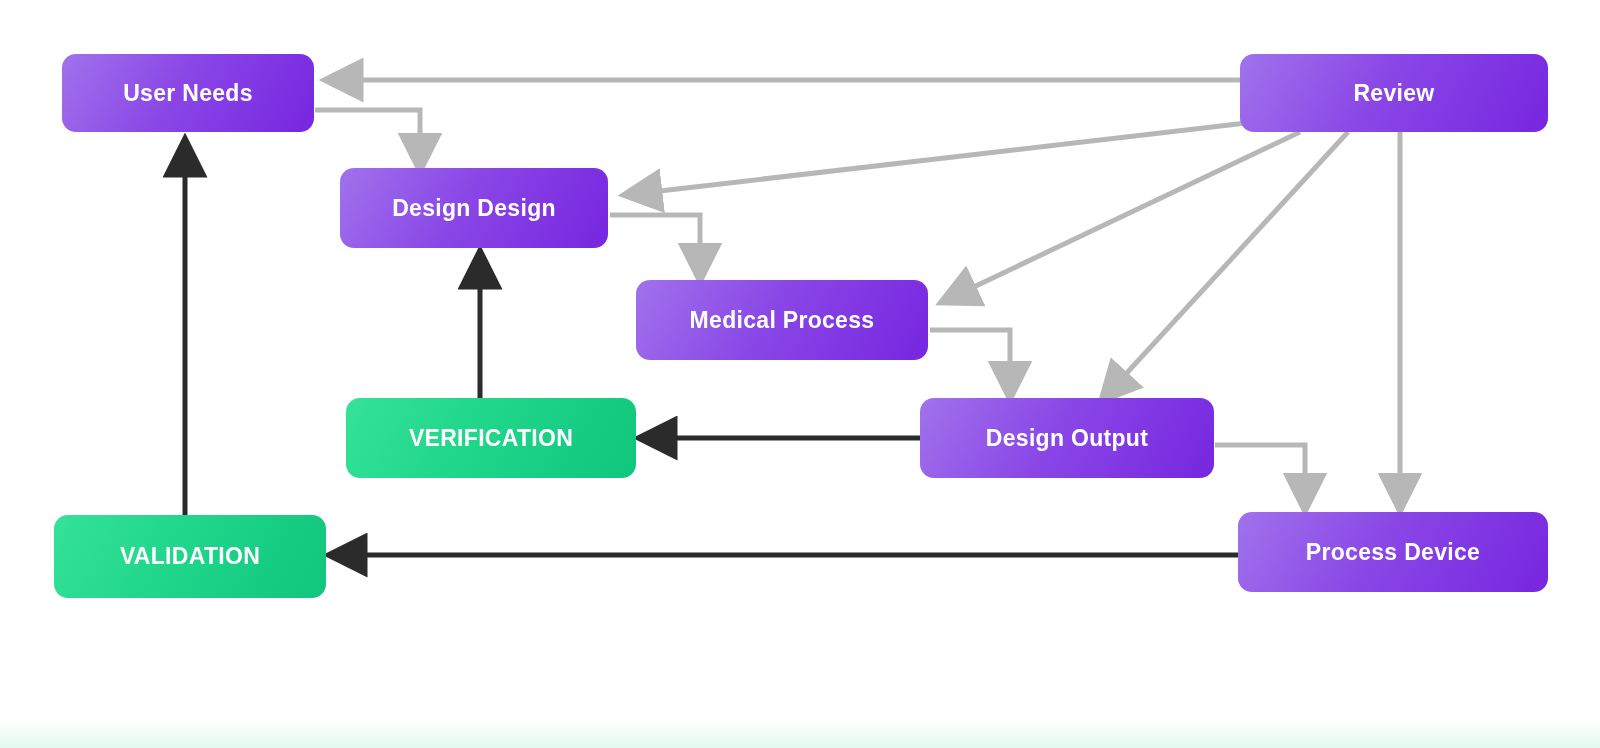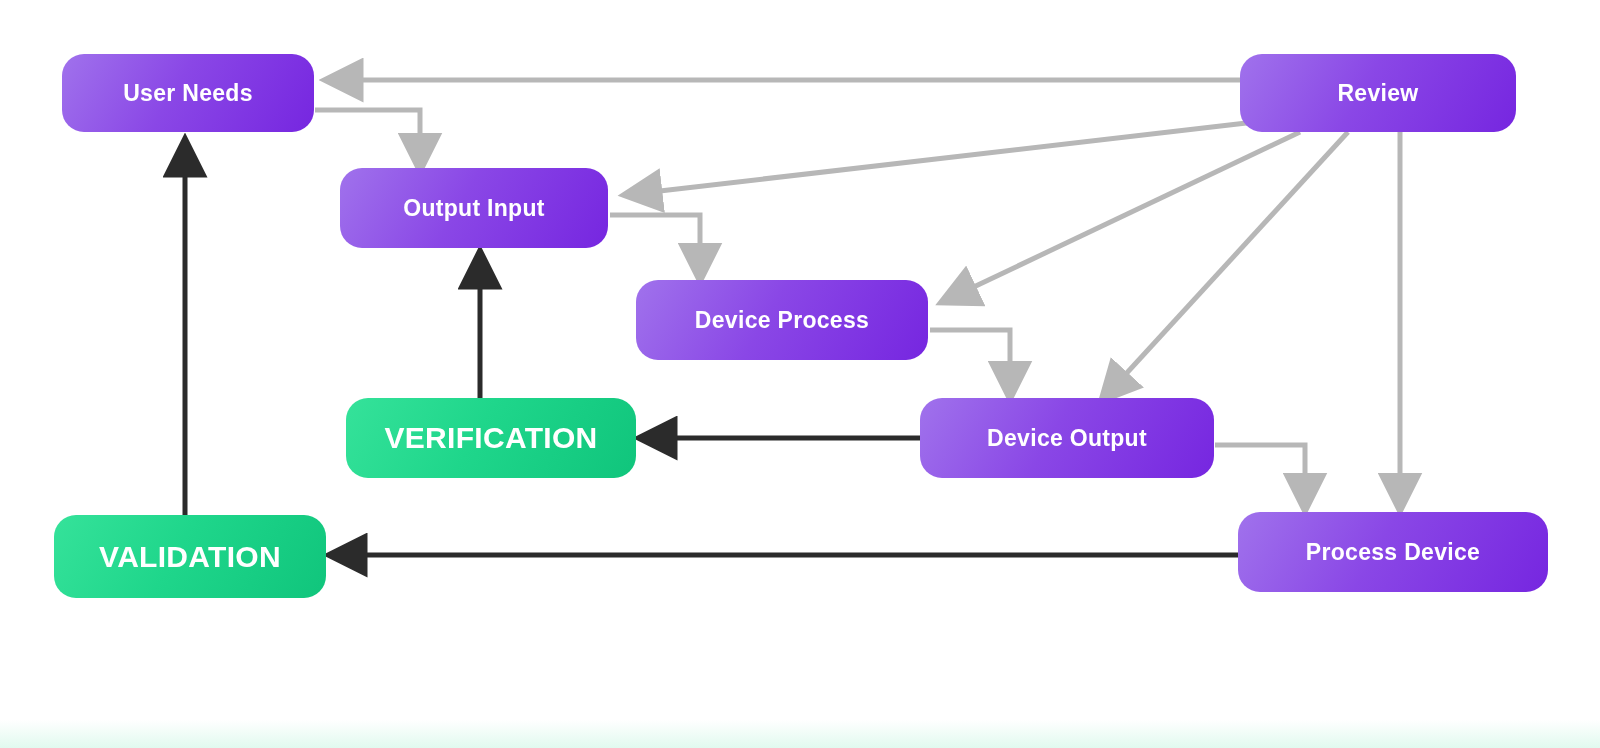--- a/index.html
+++ b/index.html
@@ -1,22 +1,22 @@
 <!DOCTYPE html>
 <html><head>
 <meta charset="utf-8">
 <style>
   html,body{margin:0;padding:0;width:1600px;height:748px;background:#fff;font-family:Arial,Helvetica,sans-serif;overflow:hidden}
   .stage{position:relative;width:1600px;height:748px}
   svg.arrows{position:absolute;left:0;top:0;width:1600px;height:748px;pointer-events:none}
-  .node{position:absolute;display:flex;align-items:center;justify-content:center;border-radius:22px;color:#fff;font-weight:700;letter-spacing:.3px;text-align:right;box-shadow:0 0 0 0 transparent}
+  .node{position:absolute;display:flex;align-items:center;justify-content:center;border-radius:14px;color:#fff;font-weight:700;letter-spacing:.3px;text-align:right;box-shadow:0 0 0 0 transparent}
   .purple{background:linear-gradient(120deg,#a072ec 0%,#8a47e6 45%,#7626e0 100%)}
   .green{background:linear-gradient(120deg,#35e29a 0%,#1fd68b 45%,#10c57c 100%)}
   .n-lg{font-size:23px}
-  .n-xl{font-size:30px}
+  .n-xl{font-size:23px}
   .logo{position:absolute;right:34px;bottom:38px;display:flex;align-items:center;gap:10px;color:#20c98a;font-weight:700;font-style:italic;font-size:30px}
   .logo .mark{width:34px;height:40px;position:relative}
   .fade{position:absolute;left:0;right:0;bottom:0;height:28px;background:linear-gradient(180deg,rgba(200,245,225,0) 0%,rgba(200,245,225,.55) 100%)}
 </style>
 </head>
 <body>
 
 <div class="stage">
 
   <svg class="arrows" viewBox="0 0 1600 748">
@@ -51,29 +51,29 @@
 
     <path d="M 480 398 L 480 252" fill="none" stroke="#2b2b2b" stroke-width="5" marker-end="url(#ab)"></path>
 
     <path d="M 1238 555 L 330 555" fill="none" stroke="#2b2b2b" stroke-width="5" marker-end="url(#ab)"></path>
 
     <path d="M 185 515 L 185 140" fill="none" stroke="#2b2b2b" stroke-width="5" marker-end="url(#ab)"></path>
   </svg>
 
   <div class="node purple n-lg" style="left:62px;top:54px;width:252px;height:78px">User Needs</div>
 
-  <div class="node purple n-lg" style="left:340px;top:168px;width:268px;height:80px">Output Input</div>
+  <div class="node purple n-lg" style="left:340px;top:168px;width:268px;height:80px">Design Design</div>
 
-  <div class="node purple n-lg" style="left:636px;top:280px;width:292px;height:80px">Device Process</div>
+  <div class="node purple n-lg" style="left:636px;top:280px;width:292px;height:80px">Medical Process</div>
 
-  <div class="node purple n-lg" style="left:920px;top:398px;width:294px;height:80px">Device Output</div>
+  <div class="node purple n-lg" style="left:920px;top:398px;width:294px;height:80px">Design Output</div>
 
   <div class="node purple n-lg" style="left:1238px;top:512px;width:310px;height:80px">Process Device</div>
 
-  <div class="node purple n-lg" style="left:1240px;top:54px;width:276px;height:78px">Review</div>
+  <div class="node purple n-lg" style="left:1240px;top:54px;width:308px;height:78px">Review</div>
 
   <div class="node green n-xl" style="left:346px;top:398px;width:290px;height:80px">VERIFICATION</div>
 
   <div class="node green n-xl" style="left:54px;top:515px;width:272px;height:83px">VALIDATION</div>
 
 
   <div class="fade"></div>
 </div>
 
 </body></html>

